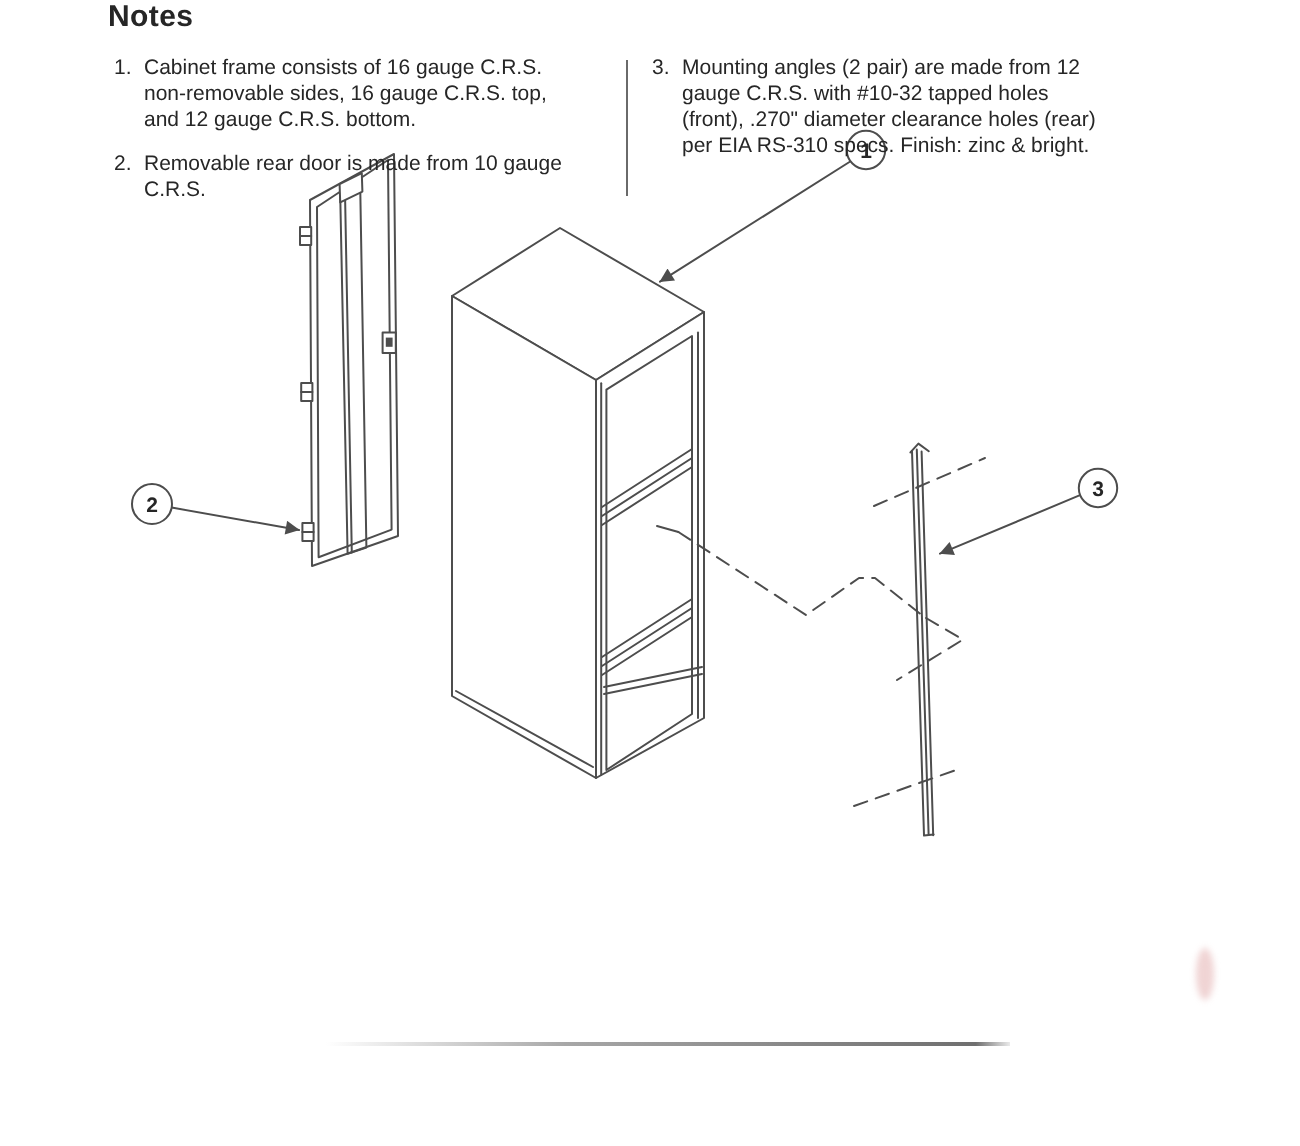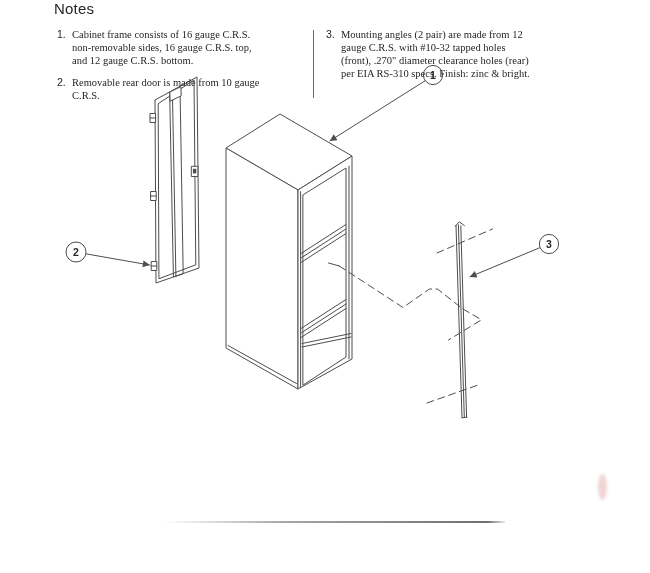--- a/index.html
+++ b/index.html
@@ -16,29 +16,29 @@
   svg{position:absolute;left:0;top:0;}
   .st{stroke:var(--color-line,#4d4d4d);fill:none;stroke-width:1;stroke-linejoin:round;stroke-linecap:round;}
   .stf{stroke:var(--color-line,#4d4d4d);fill:#ffffff;stroke-width:1;stroke-linejoin:round;}
   .dash{stroke-dasharray:7 4.5;}
   .fillmark{fill:var(--color-line,#4d4d4d);stroke:none;}
   .balloon-num{font:bold 10.5px "Liberation Sans",sans-serif;fill:var(--color-text,#262626);text-anchor:middle;}
   .notes{
     position:absolute;left:0;top:410;width:650px;color:var(--color-text,#262626);
   }
   .notes h2{
-    margin:0 0 11px 54px;font-size:15px;font-weight:normal;letter-spacing:.2px;
+    margin:0 0 11px 54px;font-size:15px;font-weight:bold;letter-spacing:.2px;
   }
   .notes-cols{position:relative;}
   .note-col{position:absolute;top:0;}
   .col1{left:57px;width:252px;}
   .col2{left:326px;width:240px;}
   .note{display:flex;margin-bottom:9px;font-size:10.5px;line-height:13px;}
   .note .num{flex:none;width:15px;}
-  .note .txt{flex:1;white-space:pre-line;max-width:232px;font-family:Liberation Serif, serif;}
+  .note .txt{flex:1;white-space:pre-line;max-width:232px;}
   .col-divider{
     position:absolute;left:313px;top:2px;width:1px;height:68px;
     background:#6a6a6a;
   }
   .scan-line{
     position:absolute;left:163px;top:521px;width:342px;height:2px;
     background:linear-gradient(to right, rgba(150,150,150,0), #a7a7a7 35%, #6f6f6f 95%, rgba(150,150,150,.2));
   }
   .scan-smudge{
     position:absolute;left:598px;top:474px;width:9px;height:26px;border-radius:50%;

